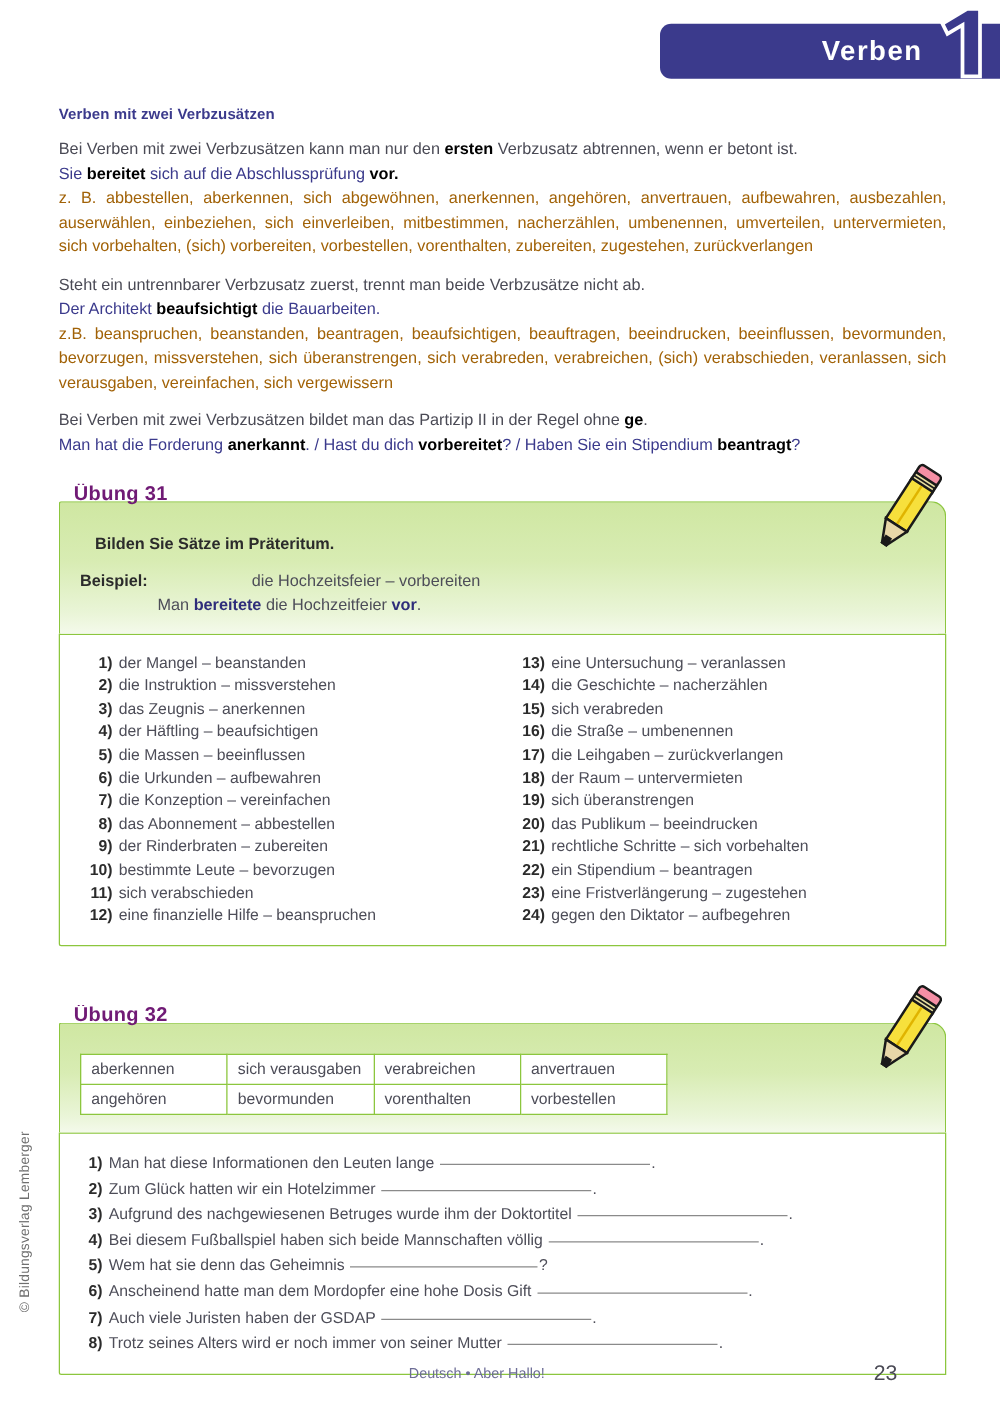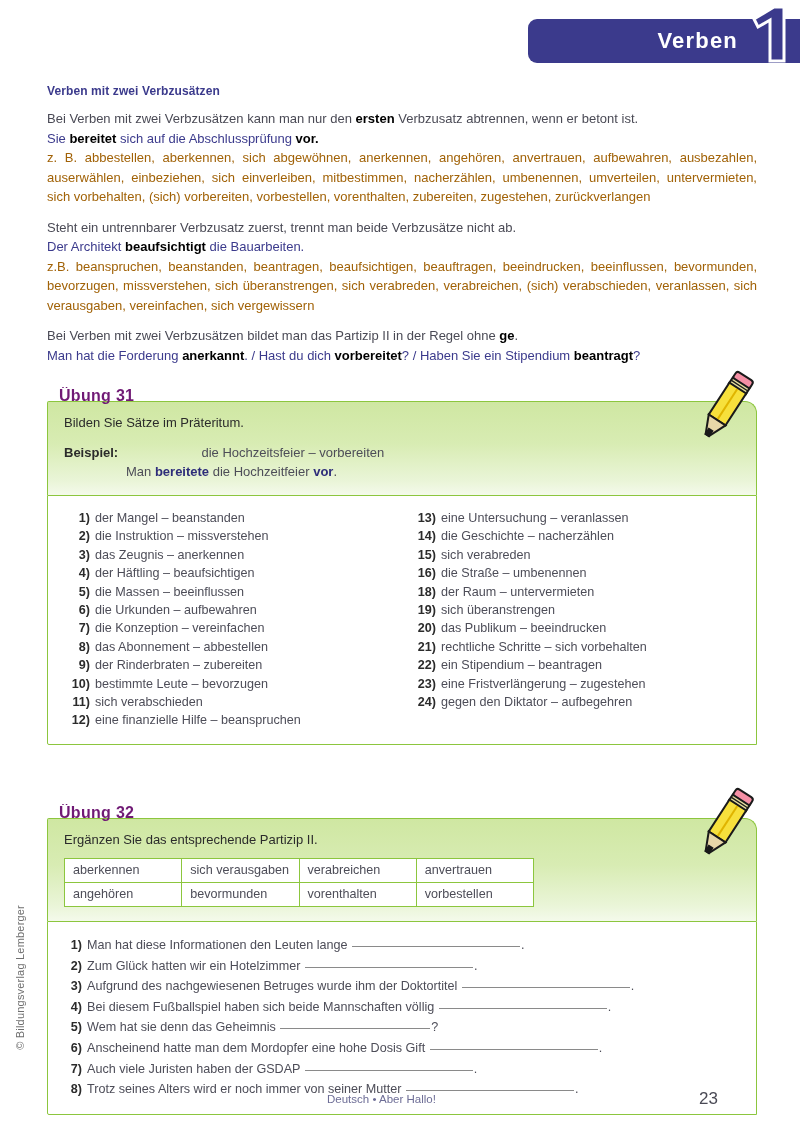--- a/index.html
+++ b/index.html
@@ -120,23 +120,23 @@
     border: 1.6px solid #8cc63e;
     border-bottom: none;
     border-top-right-radius: 12px;
     border-top-left-radius: 2px;
     background: linear-gradient(to bottom, #cfe7a2 0%, #d8ecb3 45%, #eaf5d8 85%, #f4faeb 100%);
     padding: 13px 16px 14px 16px;
     z-index: 1;
   }
   .ex-head .instr {
     font-size: 13px;
-    font-weight: normal;
+    font-weight: bold;
     color: #2b2b2b;
-    margin: 0;
+    margin: 12px;
   }
   .ex-head .beispiel-wrap {
     margin-top: 13px;
     font-size: 13px;
     line-height: 19px;
   }
   .ex-head .beispiel-label {
     font-weight: bold;
     color: #2b2b2b;
   }
@@ -355,20 +355,24 @@
           </div>
           <div class="li">
             <span class="num">15)</span>
             <span class="txt">sich verabreden</span>
           </div>
           <div class="li">
             <span class="num">16)</span>
             <span class="txt">die Straße – umbenennen</span>
           </div>
           <div class="li">
+            <span class="num">17)</span>
+            <span class="txt">die Leihgaben – zurückverlangen</span>
+          </div>
+          <div class="li">
             <span class="num">18)</span>
             <span class="txt">der Raum – untervermieten</span>
           </div>
           <div class="li">
             <span class="num">19)</span>
             <span class="txt">sich überanstrengen</span>
           </div>
           <div class="li">
             <span class="num">20)</span>
             <span class="txt">das Publikum – beeindrucken</span>
@@ -404,21 +408,20 @@
       <line x1="38" y1="19" x2="38" y2="55" stroke="#e0b400" stroke-width="2"></line>
       <path d="M28 56 L48 56 L40 74 L36 74 Z" fill="#e8d7a8" stroke="#1a1a1a" stroke-width="2"></path>
       <path d="M36 68 L40 68 L40 74 L36 74 Z" fill="#1a1a1a" stroke="#1a1a1a" stroke-width="2"></path>
     </g>
   </svg>
 </div>
 
 <div class="exercise" id="ex32">
   <div class="ex-label">Übung 32</div>
   <div class="ex-head">
-    <p class="instr">Ergänzen Sie das entsprechende Partizip II.</p>
     <table class="wordbank">
       <tbody id="wordbank-body">
           <tr>
             <td>aberkennen</td>
             <td>sich verausgaben</td>
             <td>verabreichen</td>
             <td>anvertrauen</td>
           </tr>
           <tr>
             <td>angehören</td>

